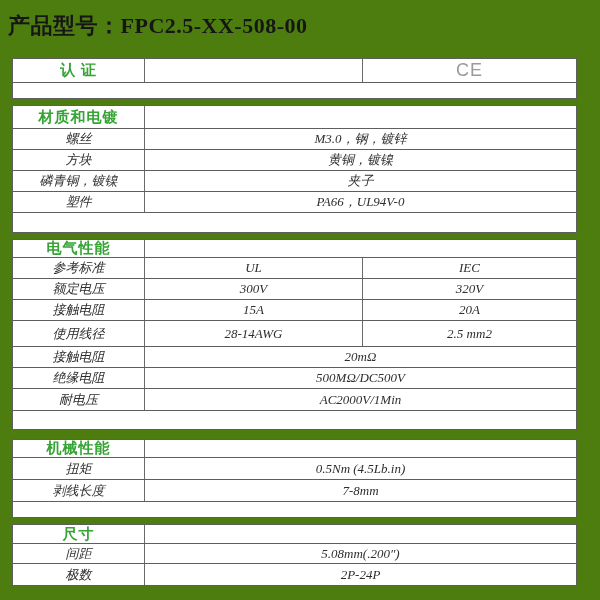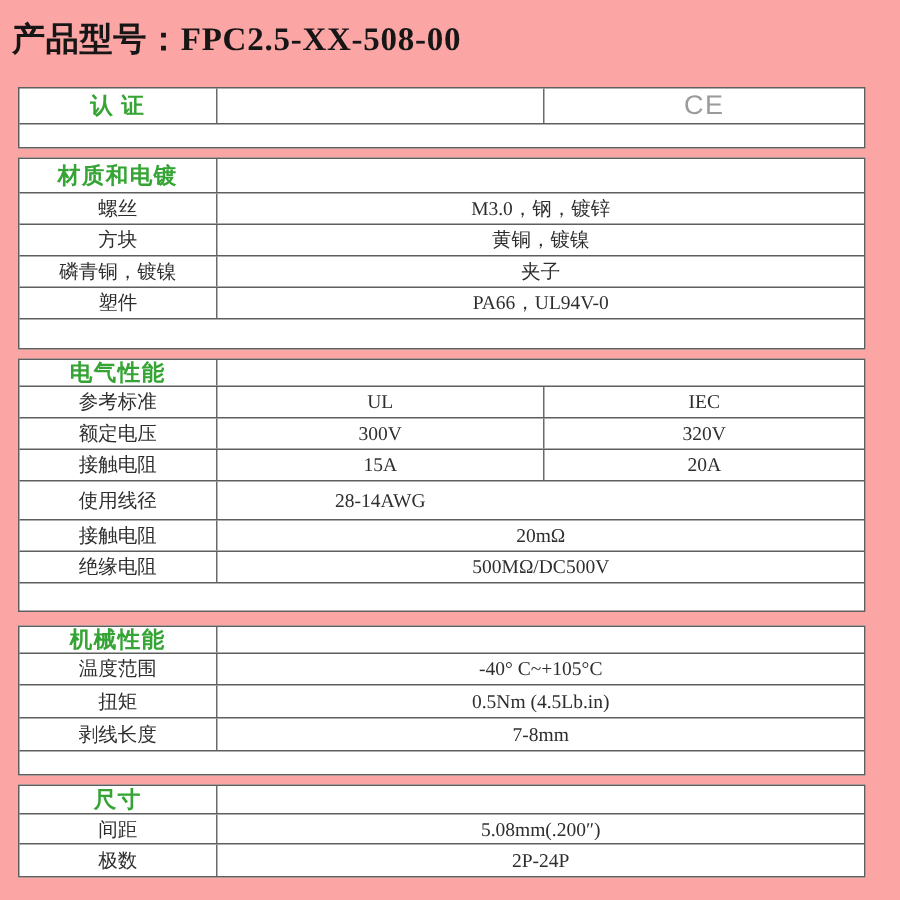--- a/index.html
+++ b/index.html
@@ -1,19 +1,19 @@
 <!DOCTYPE html>
 <html><head>
 <meta charset="utf-8">
 <style>
   html,body{margin:0;padding:0;background:#ffffff;}
   .page{
     position:relative;
     width:600px;height:600px;
-    background:#fca5a5;
+    background:#4d7c0f;
     font-family:"Liberation Serif","DejaVu Serif",serif;
     overflow:hidden;
   }
   .title{
     margin:0;
     padding:11px 0 0 8px;
     font-size:22px;
     font-weight:bold;
     color:#161616;
     letter-spacing:0.5px;
@@ -25,21 +25,21 @@
   }
   .sec{
     border:1px solid #5e5e5e;
     margin-bottom:6px;
     background:#ffffff;
   }
   .sec.mb9{margin-bottom:9px;}
   .row{display:grid;grid-template-columns:131px 218px 1fr;}
   .row.two{grid-template-columns:131px 1fr;}
   .row.full{grid-template-columns:1fr;}
-  .row + .row{border-top:1px solid #5e5e5e;}
+  .row + .row{border-top:1px solid #5e5e5e;font-style:italic;}
   .c{
     display:flex;align-items:center;justify-content:center;
     font-size:13px;color:#2e2e2e;
     height:20px;
     overflow:hidden;white-space:nowrap;
   }
   .c + .c{border-left:1px solid #6a6a6a;}
   .green{color:#35A435;font-weight:bold;font-size:15px;letter-spacing:1px;}
   .ce{
     color:#9A9A9A;font-size:18px;
@@ -118,42 +118,43 @@
         <div class="c">320V</div>
       </div>
       <div class="row rh20">
         <div class="c">接触电阻</div>
         <div class="c">15A</div>
         <div class="c">20A</div>
       </div>
       <div class="row rh25">
         <div class="c">使用线径</div>
         <div class="c">28-14AWG</div>
+        <div class="c">2.5 mm2</div>
       </div>
       <div class="row two rh20">
         <div class="c">接触电阻</div>
         <div class="c">20mΩ</div>
       </div>
       <div class="row two rh20">
         <div class="c">绝缘电阻</div>
         <div class="c">500MΩ/DC500V</div>
+      </div>
+      <div class="row two rh21">
+        <div class="c">耐电压</div>
+        <div class="c">AC2000V/1Min</div>
       </div>
       <div class="row full rh18">
         <div class="c"></div>
       </div>
     </div>
 
     <div class="sec">
       <div class="row two rh17">
         <div class="c green">机械性能</div>
         <div class="c"></div>
-      </div>
-      <div class="row two rh20">
-        <div class="c">温度范围</div>
-        <div class="c">-40° C~+105°C</div>
       </div>
       <div class="row two rh21">
         <div class="c">扭矩</div>
         <div class="c">0.5Nm (4.5Lb.in)</div>
       </div>
       <div class="row two rh21">
         <div class="c">剥线长度</div>
         <div class="c">7-8mm</div>
       </div>
       <div class="row full rh15">

